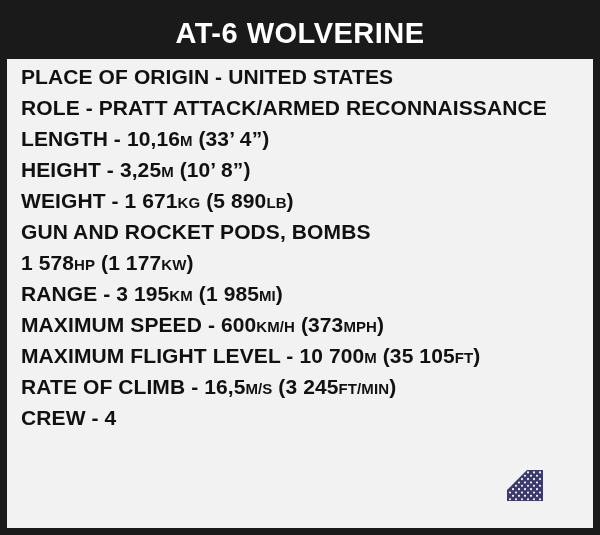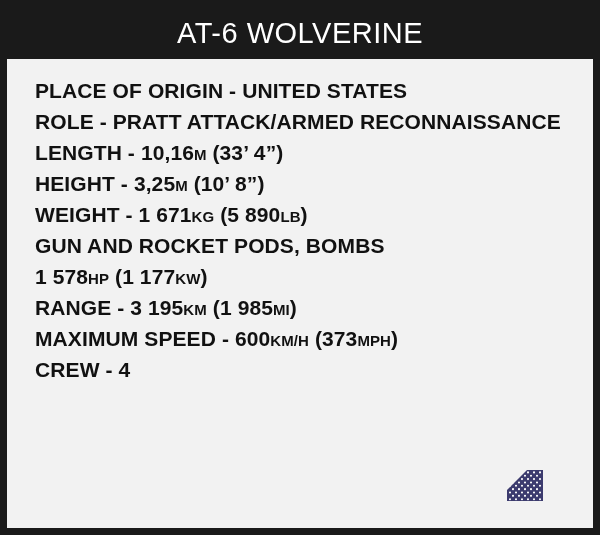--- a/index.html
+++ b/index.html
@@ -25,28 +25,28 @@
   #title-bar {
     background: #1a1a1a;
     color: #ffffff;
     height: 52px;
     display: flex;
     align-items: center;
     justify-content: center;
   }
   #title-text {
     font-size: 29px;
-    font-weight: normal;
+    font-weight: bold;
     letter-spacing: 0.5px;
     text-transform: uppercase;
     white-space: nowrap;
   }
   #spec-list {
     padding: 7px 0 0 0;
-    margin: 14px;
+    margin: 0;
     list-style: none;
   }
   .spec-row {
     display: block;
     color: #111111;
     font-size: 21px;
     font-weight: bold;
     line-height: 1.0;
     padding: 0 0 0 14px;
     margin: 0 0 10px 0;
@@ -95,20 +95,22 @@
   <ul id="spec-list">
       <li class="spec-row"><span class="sub">PLACE OF ORIGIN - UNITED STATES</span></li>
       <li class="spec-row"><span class="sub">ROLE - PRATT ATTACK/ARMED RECONNAISSANCE</span></li>
       <li class="spec-row"><span class="sub">LENGTH - 10,16</span><span class="u">M</span><span class="sub"> (33’ 4”)</span></li>
       <li class="spec-row"><span class="sub">HEIGHT - 3,25</span><span class="u">M</span><span class="sub"> (10’ 8”)</span></li>
       <li class="spec-row"><span class="sub">WEIGHT - 1 671</span><span class="u">KG</span><span class="sub"> (5 890</span><span class="u">LB</span><span class="sub">)</span></li>
       <li class="spec-row"><span class="sub">GUN AND ROCKET PODS, BOMBS</span></li>
       <li class="spec-row"><span class="sub">1 578</span><span class="u">HP</span><span class="sub"> (1 177</span><span class="u">KW</span><span class="sub">)</span></li>
       <li class="spec-row"><span class="sub">RANGE - 3 195</span><span class="u">KM</span><span class="sub"> (1 985</span><span class="u">MI</span><span class="sub">)</span></li>
       <li class="spec-row"><span class="sub">MAXIMUM SPEED - 600</span><span class="u">KM/H</span><span class="sub"> (373</span><span class="u">MPH</span><span class="sub">)</span></li>
+      <li class="spec-row"><span class="sub">MAXIMUM FLIGHT LEVEL - 10 700</span><span class="u">M</span><span class="sub"> (35 105</span><span class="u">FT</span><span class="sub">)</span></li>
+      <li class="spec-row"><span class="sub">RATE OF CLIMB - 16,5</span><span class="u">M/S</span><span class="sub"> (3 245</span><span class="u">FT/MIN</span><span class="sub">)</span></li>
       <li class="spec-row"><span class="sub">CREW - 4</span></li>
     </ul>
 
   <div id="flag">
     <div id="flag-corner"></div>
     <svg width="86" height="58" viewBox="0 0 86 58">
       <g id="flag-stripes">
           <rect x="0" y="0.00" width="86" height="4.460.2" fill="#b22234"></rect>
           <rect x="0" y="4.46" width="86" height="4.460.2" fill="#ffffff"></rect>
           <rect x="0" y="8.92" width="86" height="4.460.2" fill="#b22234"></rect>

